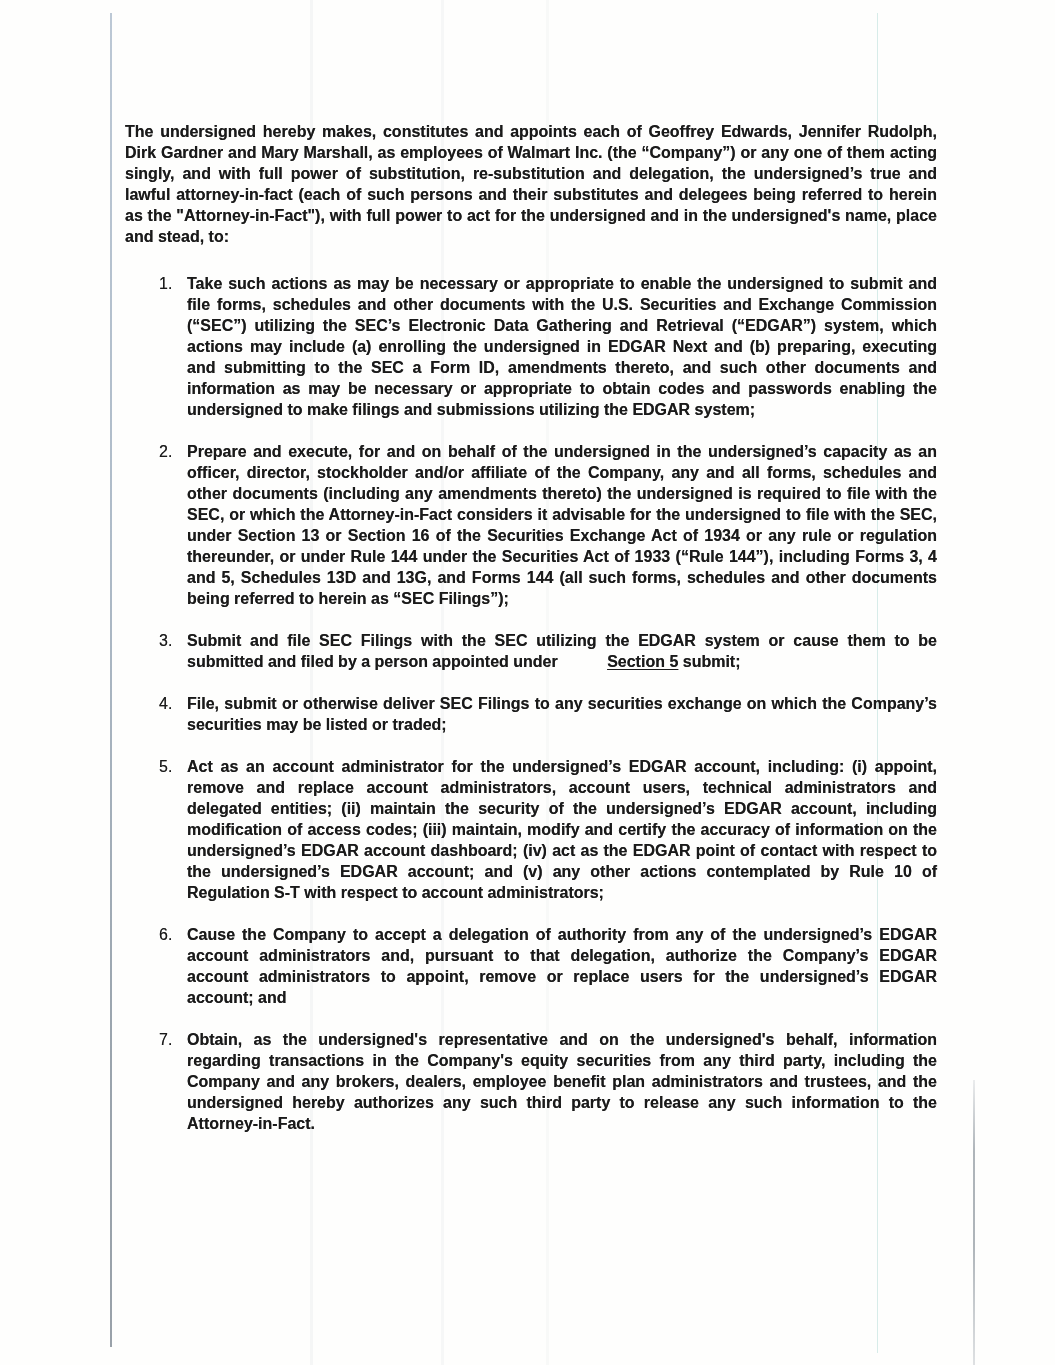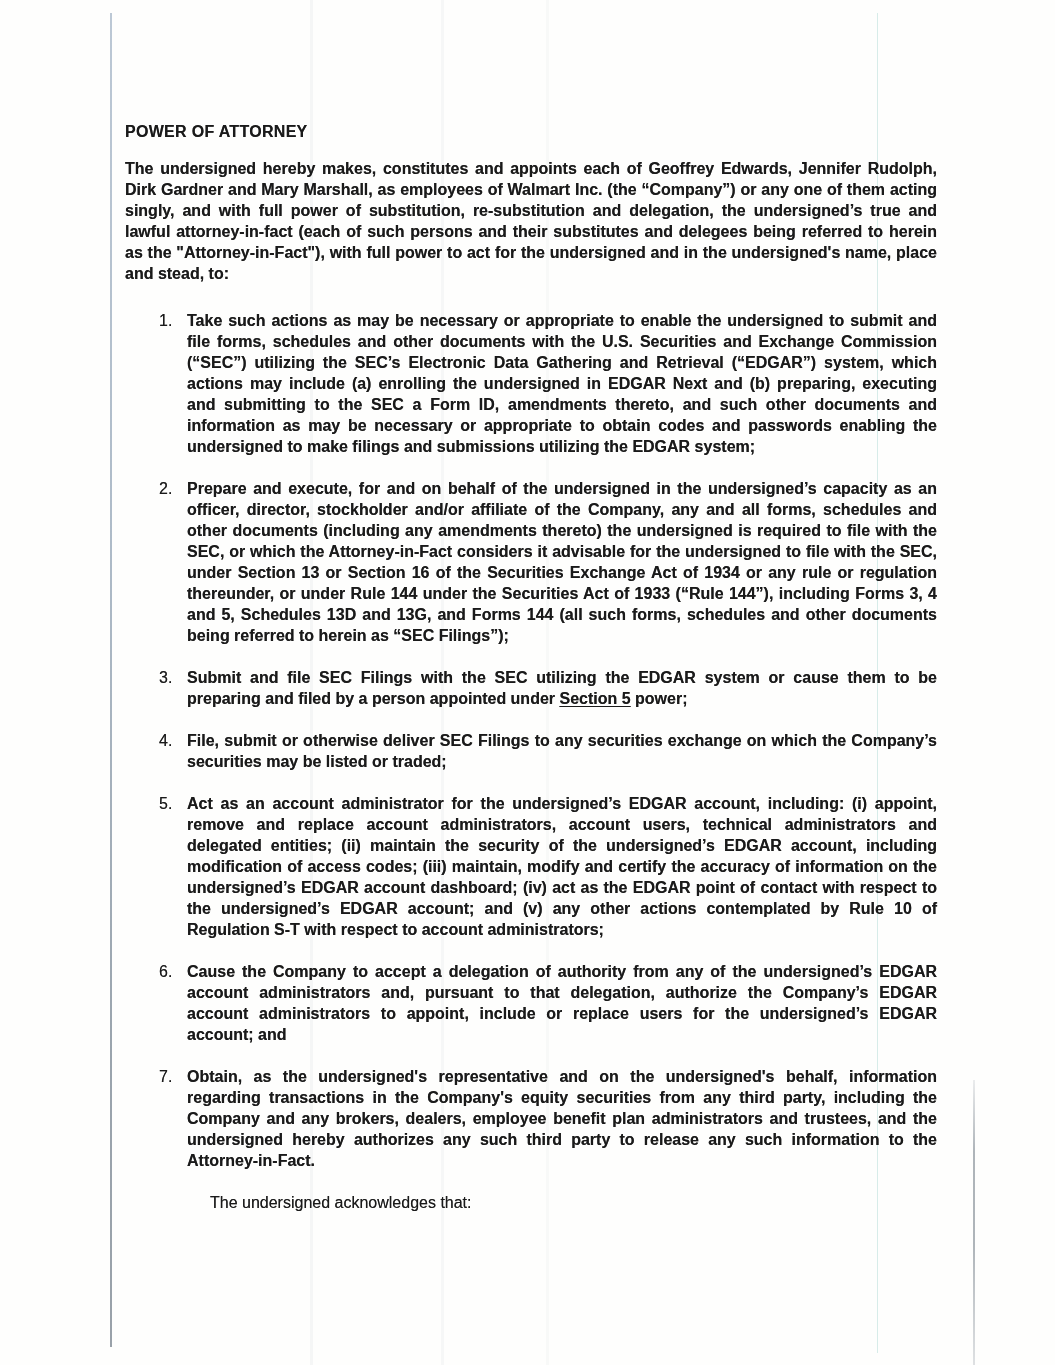--- a/index.html
+++ b/index.html
@@ -92,78 +92,77 @@
   }
   .item-text {
     flex: 1;
     text-align: justify;
     text-align-last: left;
     font-weight: bold;
   }
   .underlined-ref {
     text-decoration: underline;
     text-underline-offset: 2px;
+    margin-left: 45px;
   }
   .closing {
     margin: 1px 0 0 85px;
   }
 </style>
 </head>
 <body>
 
 <div class="page">
 
   <div class="paper-streak streak-a"></div>
   <div class="paper-streak streak-b"></div>
   <div class="paper-streak streak-c"></div>
   <div class="scan-line-left"></div>
   <div class="scan-line-mid"></div>
   <div class="scan-line-right"></div>
 
   <div class="content">
 
-    <h1 class="doc-title">POWER OF ATTORNEY</h1>
 
     <p class="intro">The undersigned hereby makes, constitutes and appoints each of Geoffrey Edwards, Jennifer Rudolph, Dirk Gardner and Mary Marshall, as employees of Walmart Inc. (the “Company”) or any one of them acting singly, and with full power of substitution, re-substitution and delegation, the undersigned’s true and lawful attorney-in-fact (each of such persons and their substitutes and delegees being referred to herein as the "Attorney-in-Fact"), with full power to act for the undersigned and in the undersigned's name, place and stead, to:</p>
 
     <div class="list">
 
       <div class="list-item">
         <span class="item-number">1.</span>
         <span class="item-text">Take such actions as may be necessary or appropriate to enable the undersigned to submit and file forms, schedules and other documents with the U.S. Securities and Exchange Commission (“SEC”) utilizing the SEC’s Electronic Data Gathering and Retrieval (“EDGAR”) system, which actions may include (a) enrolling the undersigned in EDGAR Next and (b) preparing, executing and submitting to the SEC a Form ID, amendments thereto, and such other documents and information as may be necessary or appropriate to obtain codes and passwords enabling the undersigned to make filings and submissions utilizing the EDGAR system;</span>
       </div>
 
       <div class="list-item">
         <span class="item-number">2.</span>
         <span class="item-text">Prepare and execute, for and on behalf of the undersigned in the undersigned’s capacity as an officer, director, stockholder and/or affiliate of the Company, any and all forms, schedules and other documents (including any amendments thereto) the undersigned is required to file with the SEC, or which the Attorney-in-Fact considers it advisable for the undersigned to file with the SEC, under Section 13 or Section 16 of the Securities Exchange Act of 1934 or any rule or regulation thereunder, or under Rule 144 under the Securities Act of 1933 (“Rule 144”), including Forms 3, 4 and 5, Schedules 13D and 13G, and Forms 144 (all such forms, schedules and other documents being referred to herein as “SEC Filings”);</span>
       </div>
 
       <div class="list-item">
         <span class="item-number">3.</span>
-        <span class="item-text"><span>Submit and file SEC Filings with the SEC utilizing the EDGAR system or cause them to be preparing and filed by a person appointed under </span><span class="underlined-ref">Section 5</span><span> power;</span></span>
+        <span class="item-text"><span>Submit and file SEC Filings with the SEC utilizing the EDGAR system or cause them to be submitted and filed by a person appointed under </span><span class="underlined-ref">Section 5</span><span> submit;</span></span>
       </div>
 
       <div class="list-item">
         <span class="item-number">4.</span>
         <span class="item-text">File, submit or otherwise deliver SEC Filings to any securities exchange on which the Company’s securities may be listed or traded;</span>
       </div>
 
       <div class="list-item">
         <span class="item-number">5.</span>
         <span class="item-text">Act as an account administrator for the undersigned’s EDGAR account, including: (i) appoint, remove and replace account administrators, account users, technical administrators and delegated entities; (ii) maintain the security of the undersigned’s EDGAR account, including modification of access codes; (iii) maintain, modify and certify the accuracy of information on the undersigned’s EDGAR account dashboard; (iv) act as the EDGAR point of contact with respect to the undersigned’s EDGAR account; and (v) any other actions contemplated by Rule 10 of Regulation S-T with respect to account administrators;</span>
       </div>
 
       <div class="list-item">
         <span class="item-number">6.</span>
-        <span class="item-text">Cause the Company to accept a delegation of authority from any of the undersigned’s EDGAR account administrators and, pursuant to that delegation, authorize the Company’s EDGAR account administrators to appoint, include or replace users for the undersigned’s EDGAR account; and</span>
+        <span class="item-text">Cause the Company to accept a delegation of authority from any of the undersigned’s EDGAR account administrators and, pursuant to that delegation, authorize the Company’s EDGAR account administrators to appoint, remove or replace users for the undersigned’s EDGAR account; and</span>
       </div>
 
       <div class="list-item">
         <span class="item-number">7.</span>
         <span class="item-text">Obtain, as the undersigned's representative and on the undersigned's behalf, information regarding transactions in the Company's equity securities from any third party, including the Company and any brokers, dealers, employee benefit plan administrators and trustees, and the undersigned hereby authorizes any such third party to release any such information to the Attorney-in-Fact.</span>
       </div>
 
     </div>
 
-    <p class="closing">The undersigned acknowledges that:</p>
 
   </div>
 </div>
 
 </body></html>

